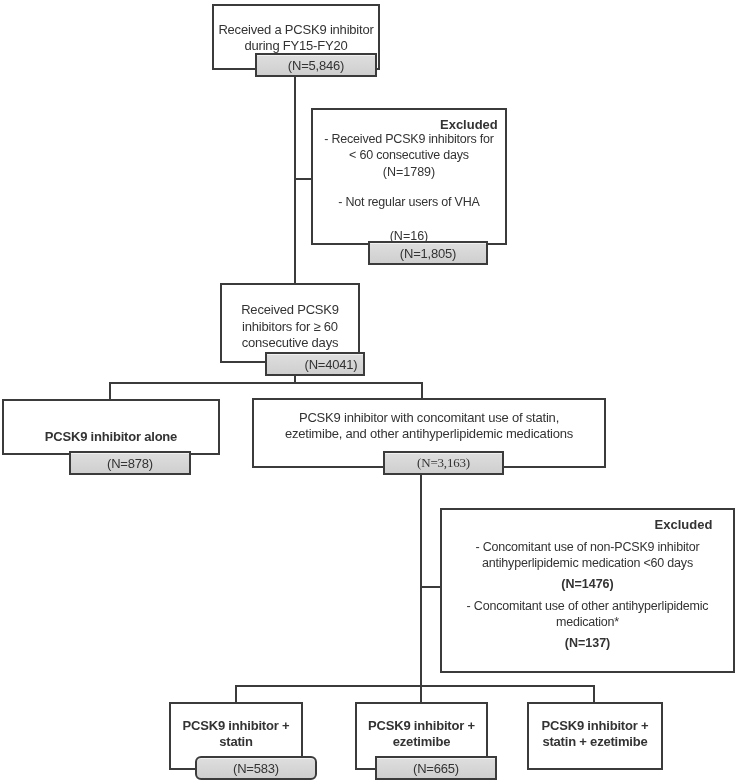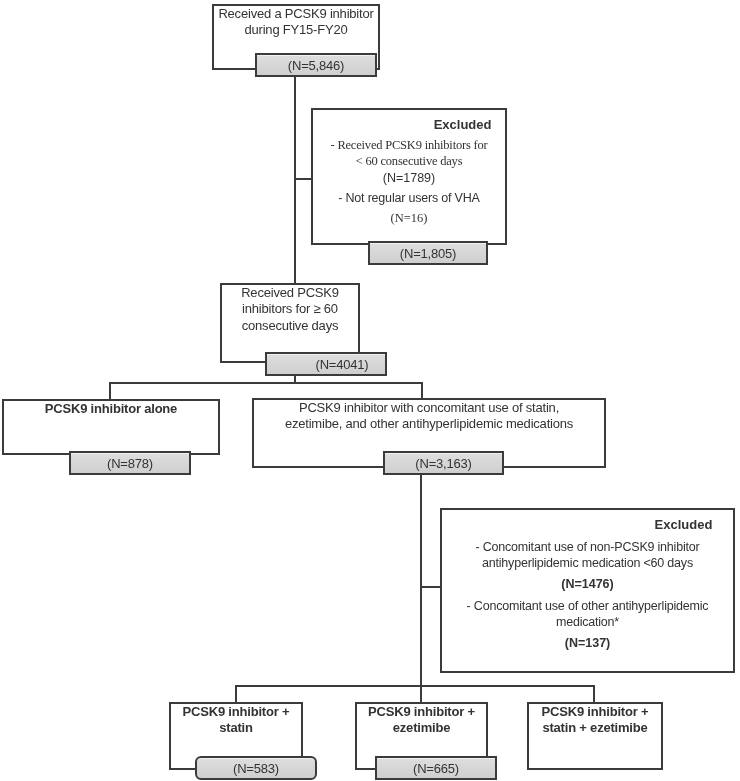--- a/index.html
+++ b/index.html
@@ -16,21 +16,21 @@
     font-family:"Liberation Sans", sans-serif;
     color:var(--text);
     overflow:hidden;
   }
   .box{
     position:absolute;
     background:#ffffff;
     border:2px solid var(--border);
     box-sizing:border-box;
     display:flex;
-    align-items:flex-start;
+    align-items:flex-end;
     justify-content:center;
     z-index:2;
   }
   .box-text{
     text-align:center;
     white-space:pre-line;
     font-size:13px;
     line-height:1.25;
     letter-spacing:-0.2px;
     padding:0 2px;
@@ -102,46 +102,46 @@
 
   <div class="box" style="left:212px;top:4px;width:168px;height:66px;padding-bottom:14px;">
     <div class="box-text">Received a PCSK9 inhibitor
 during FY15-FY20</div>
   </div>
   <div class="nbox" style="left:255px;top:53px;width:122px;">(N=5,846)</div>
 
   <div class="box" style="left:311px;top:108px;width:196px;height:137px;align-items:flex-start;">
     <div class="excl">
       <div class="excl-title">Excluded</div>
-      <div class="excl-item" style="margin-top:6px;font-family:Liberation Serif, serif;">- Received PCSK9 inhibitors for
+      <div class="excl-item" style="margin-top:0;">- Received PCSK9 inhibitors for
 &lt; 60 consecutive days</div>
       <div class="excl-n" style="margin-top:2px;">(N=1789)</div>
-      <div class="excl-item" style="margin-top:6px;">- Not regular users of VHA</div>
-      <div class="excl-n" style="margin-top:4px;font-family:Liberation Serif, serif;">(N=16)</div>
+      <div class="excl-item" style="margin-top:16px;">- Not regular users of VHA</div>
+      <div class="excl-n" style="margin-top:18px;">(N=16)</div>
     </div>
   </div>
   <div class="nbox" style="left:368px;top:241px;width:120px;">(N=1,805)</div>
 
   <div class="box" style="left:220px;top:283px;width:140px;height:80px;padding-bottom:10px;">
     <div class="box-text">Received PCSK9
 inhibitors for ≥ 60
 consecutive days</div>
   </div>
-  <div class="nbox" style="left:265px;top:352px;width:122px;padding-left:32px;">(N=4041)</div>
+  <div class="nbox" style="left:265px;top:352px;width:100px;padding-left:32px;">(N=4041)</div>
 
   <div class="box" style="left:2px;top:399px;width:218px;height:56px;padding-bottom:8px;">
     <div class="box-text bold">PCSK9 inhibitor alone</div>
   </div>
   <div class="nbox" style="left:69px;top:451px;width:122px;">(N=878)</div>
 
   <div class="box" style="left:252px;top:398px;width:354px;height:70px;padding-bottom:24px;">
     <div class="box-text">PCSK9 inhibitor with concomitant use of statin,
 ezetimibe, and other antihyperlipidemic medications</div>
   </div>
-  <div class="nbox" style="left:383px;top:451px;width:121px;">(N=3,163)</div>
+  <div class="nbox" style="left:383px;top:451px;width:121px;font-family:Liberation Serif, serif;">(N=3,163)</div>
 
   <div class="box" style="left:440px;top:508px;width:295px;height:165px;align-items:flex-start;">
     <div class="excl">
       <div class="excl-title">Excluded</div>
       <div class="excl-item">- Concomitant use of non-PCSK9 inhibitor
 antihyperlipidemic medication &lt;60 days</div>
       <div class="excl-n wide-gap">(N=1476)</div>
       <div class="excl-item">- Concomitant use of other antihyperlipidemic
 medication*</div>
       <div class="excl-n wide-gap">(N=137)</div>

